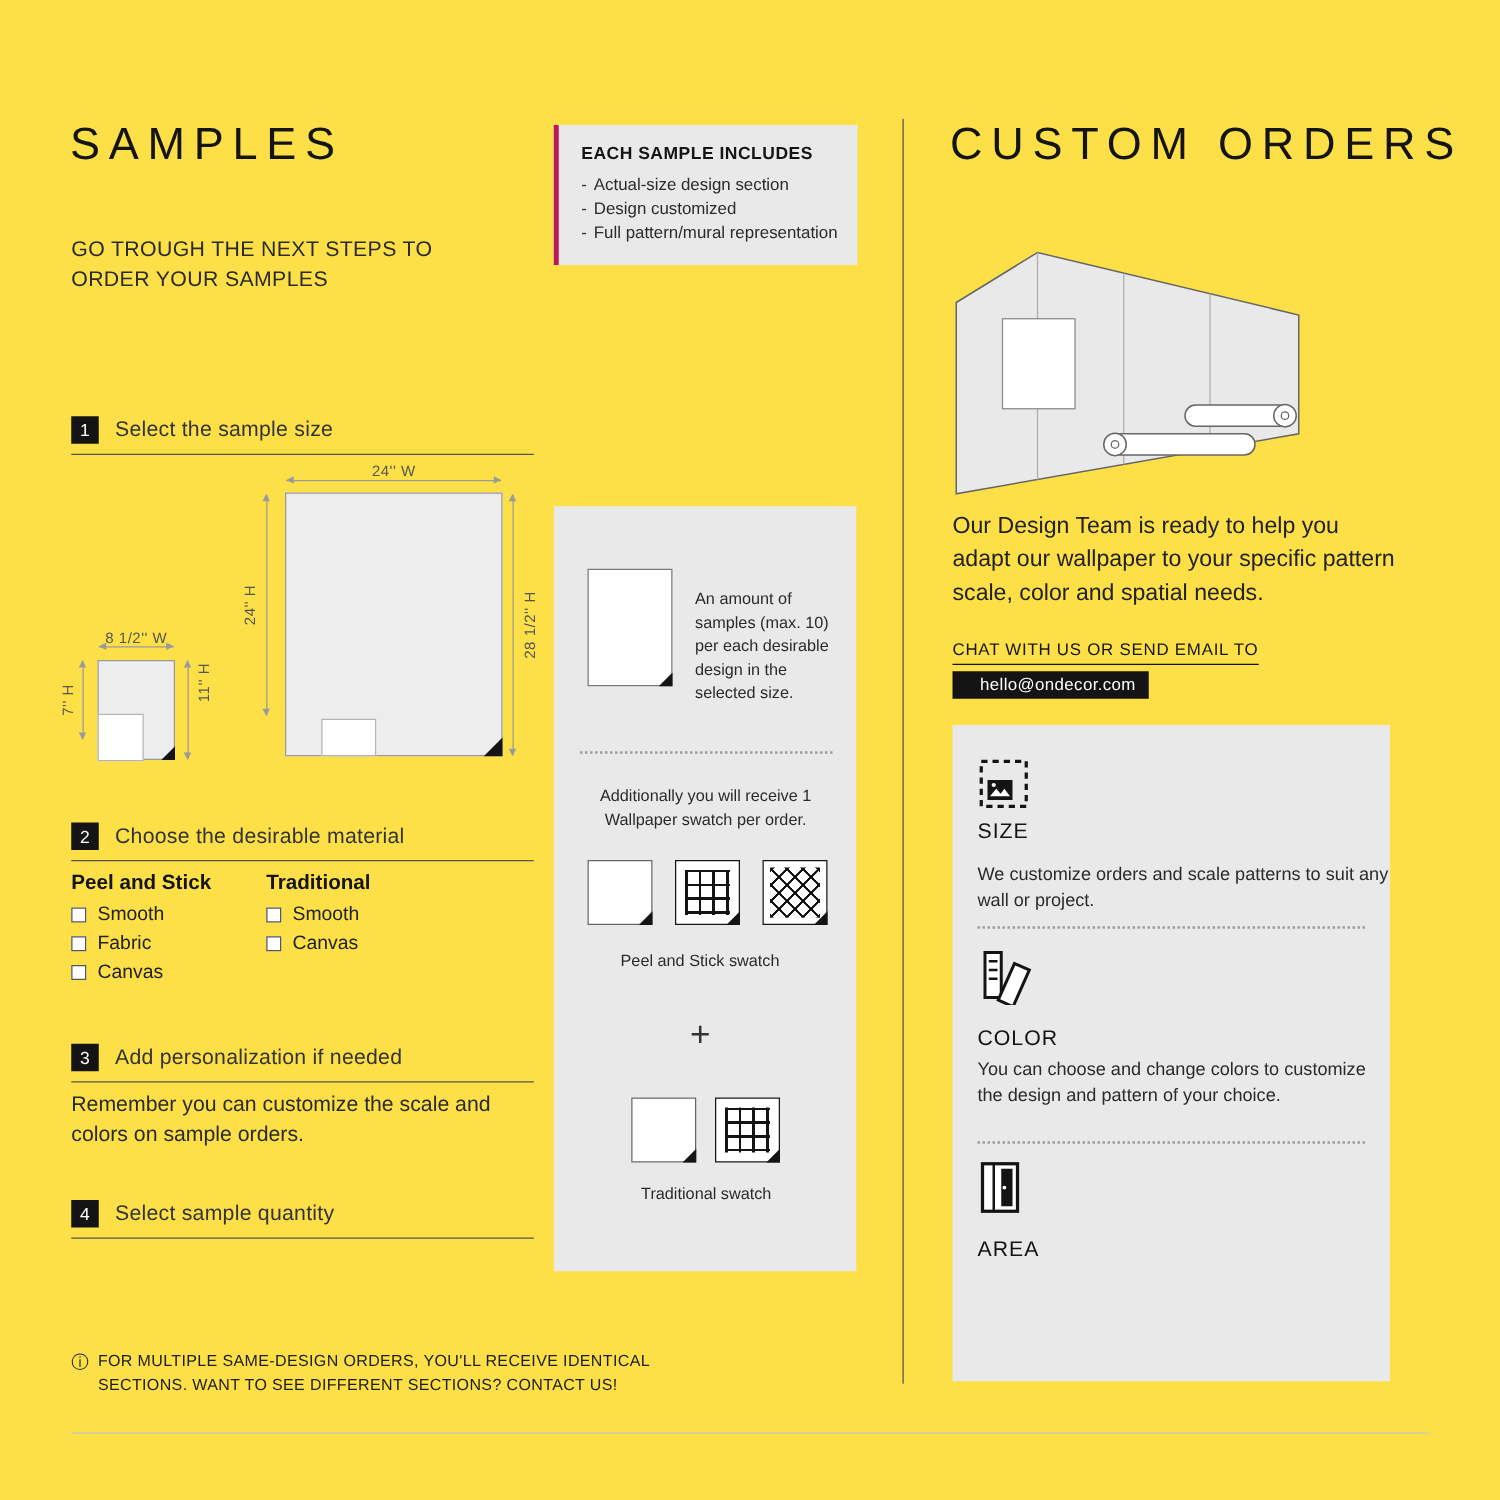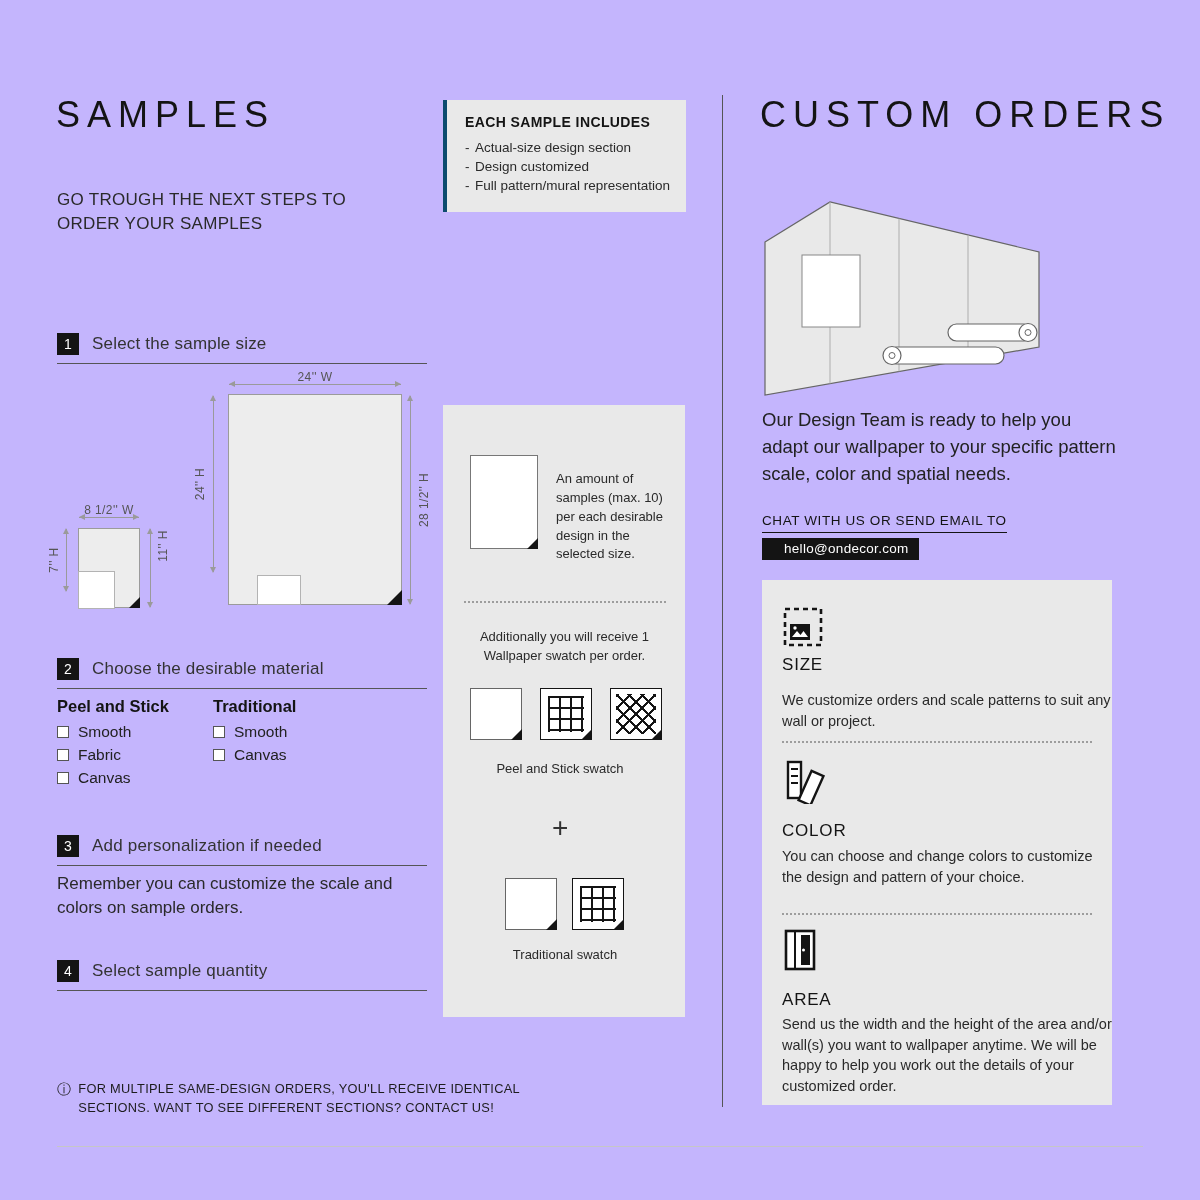--- a/index.html
+++ b/index.html
@@ -1,26 +1,26 @@
 <!DOCTYPE html>
 <html><head>
 <meta charset="utf-8">
 <style>
   * { margin:0; padding:0; box-sizing:border-box; }
   html,body { background:#fff; }
   body { font-family:"Liberation Sans", sans-serif; color:#222; }
-  #page { position:relative; width:1200px; height:1200px; background:#c4b5fd; overflow:hidden; }
+  #page { position:relative; width:1200px; height:1200px; background:#fde047; overflow:hidden; }
 
   .abs { position:absolute; }
   .display-title { font-size:36px; letter-spacing:7px; font-weight:500; color:#141414; white-space:nowrap; }
 
   .intro { font-size:17px; line-height:1.42; letter-spacing:0.3px; color:#2a2a2a; }
 
   
-  .includes-box { background:#e9e9e9; border-left:4px solid #0c4a6e; padding:14px 14px 16px 18px; width:243px; }
+  .includes-box { background:#e9e9e9; border-left:4px solid #be185d; padding:14px 14px 16px 18px; width:243px; }
   .includes-title { font-size:14px; font-weight:700; letter-spacing:0.4px; color:#141414; margin-bottom:9px; }
   .includes-item { display:flex; font-size:13.5px; line-height:1.4; color:#2a2a2a; }
   .includes-item .dash { width:10px; flex:0 0 10px; }
 
   
   .step-head { position:absolute; left:57px; width:370px; display:flex; align-items:center; gap:13px;
                border-bottom:1px solid #555; padding-bottom:8px; }
   .step-num { width:22px; height:22px; background:#141414; color:#fff; font-size:14px; flex:0 0 22px;
               display:flex; align-items:center; justify-content:center; }
   .step-label { font-size:17px; color:#333; letter-spacing:0.2px; }
@@ -266,17 +266,16 @@
 
   <div class="abs dotted" style="left:782px; top:913px; width:310px;"></div>
 
   <svg class="abs" style="left:782px; top:928px;" width="42" height="44" viewBox="0 0 42 44">
     <rect x="4" y="3" width="28" height="38" fill="#fff" stroke="#141414" stroke-width="2.6"></rect>
     <line x1="13" y1="3" x2="13" y2="41" stroke="#141414" stroke-width="2"></line>
     <rect x="19" y="7" width="9" height="30" fill="#141414"></rect>
     <circle cx="21.5" cy="22" r="1.5" fill="#fff"></circle>
   </svg>
   <div class="sec-title" style="left:782px; top:990px;">AREA</div>
-  <div class="sec-text" style="left:782px; top:1014px; width:332px;">Send us the width and the height of the area and/or wall(s) you want to wallpaper anytime. We will be happy to help you work out the details of your customized order.</div>
 
   <div class="hrule" style="left:57px; top:1146px; width:1086px;"></div>
 
 </div>
 
 </body></html>

